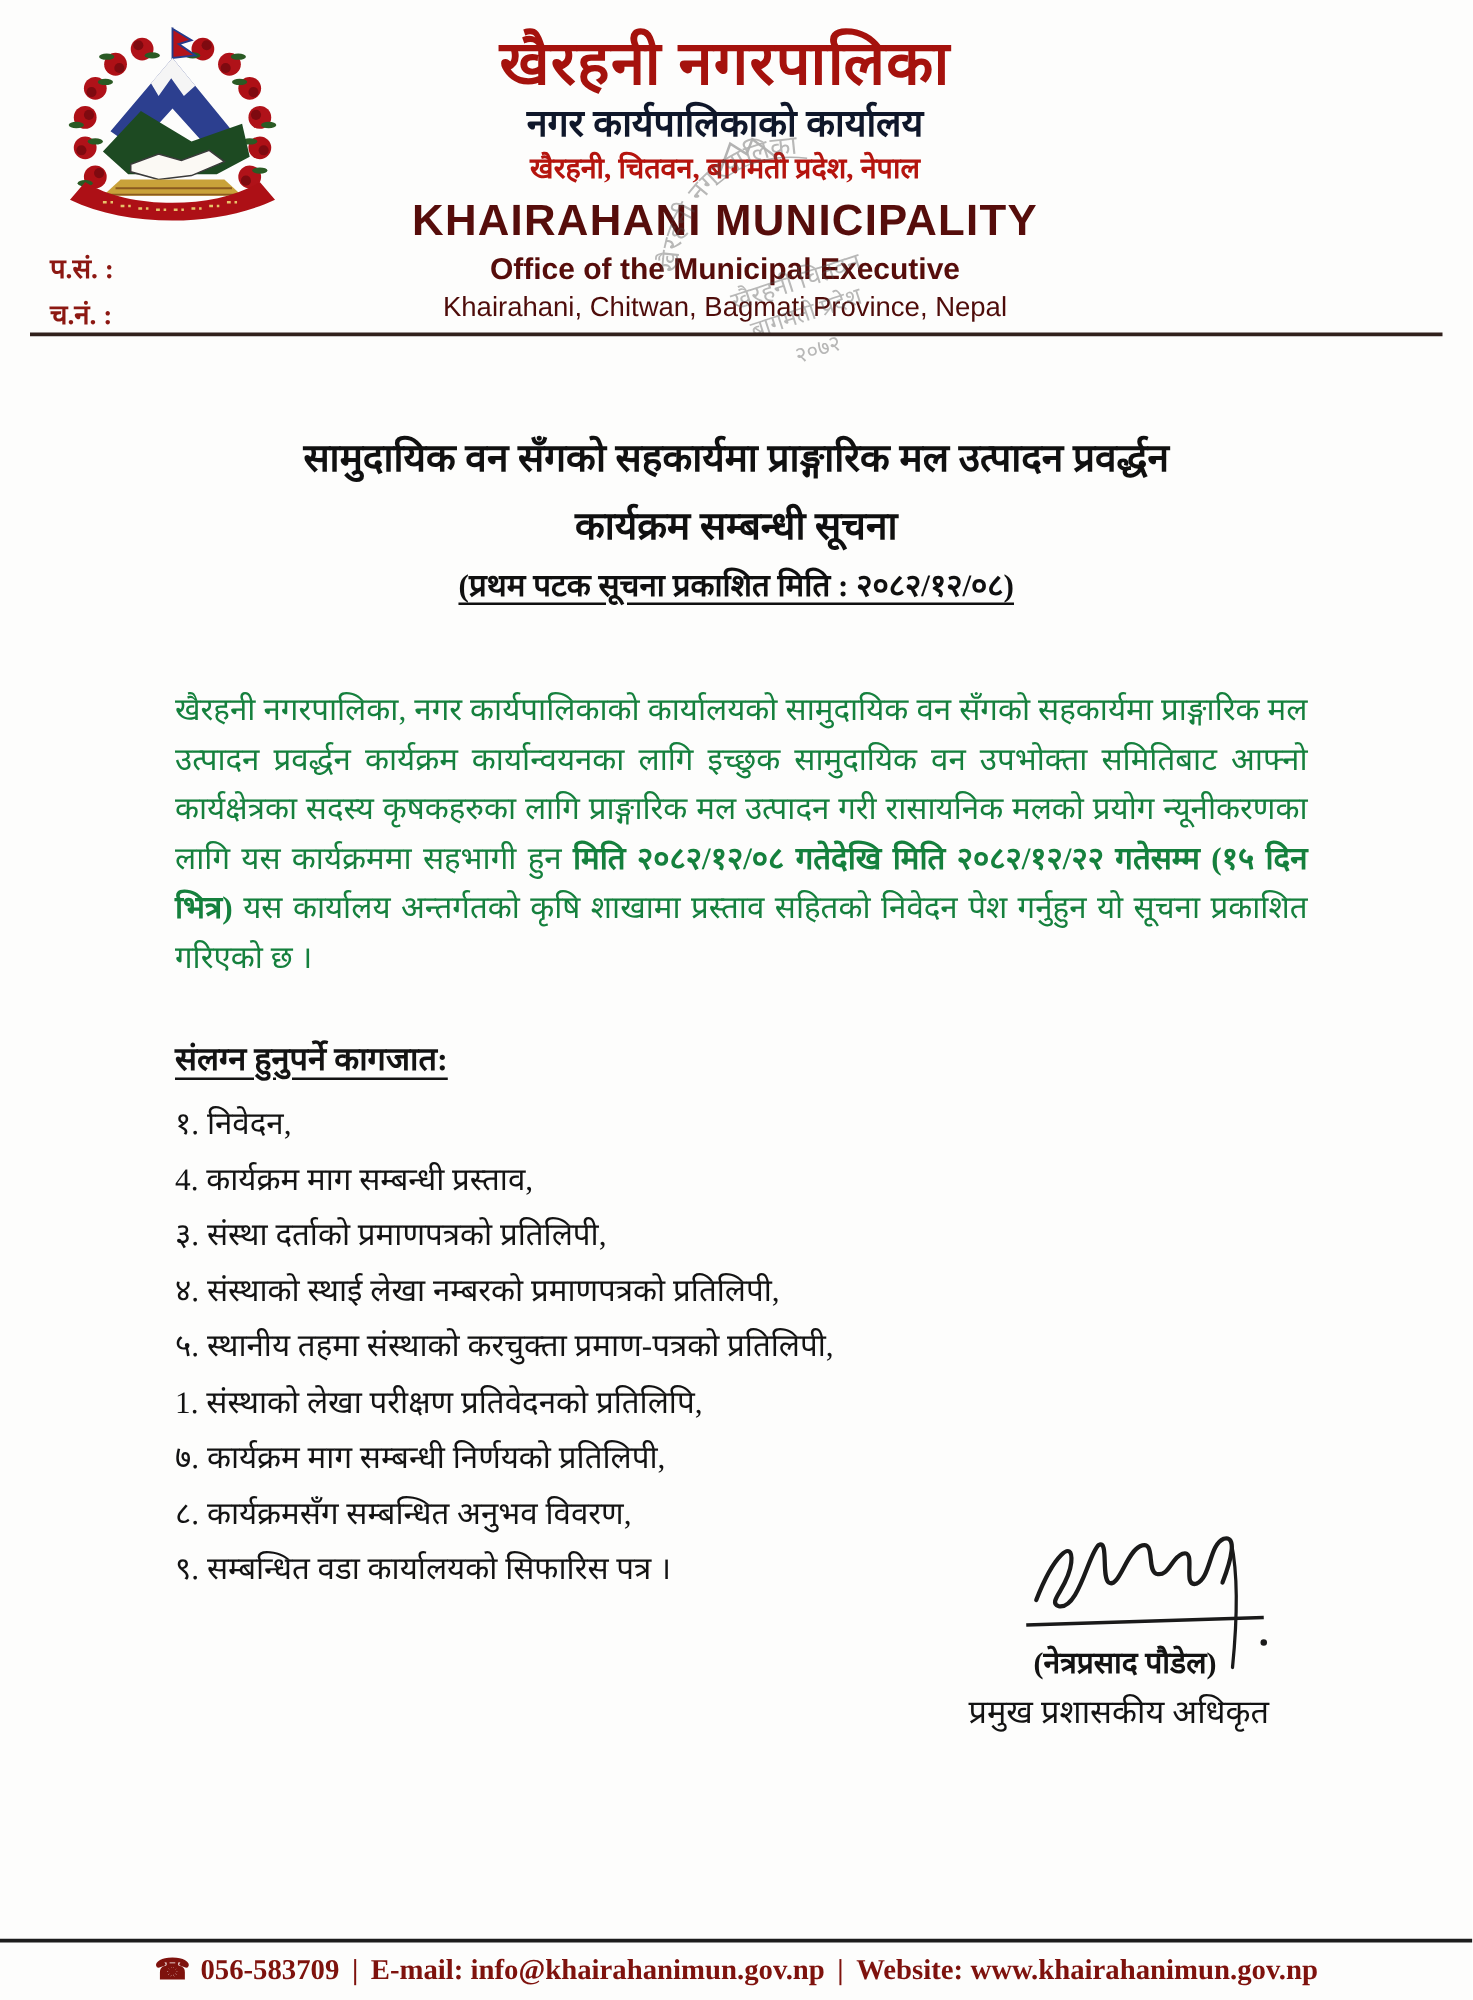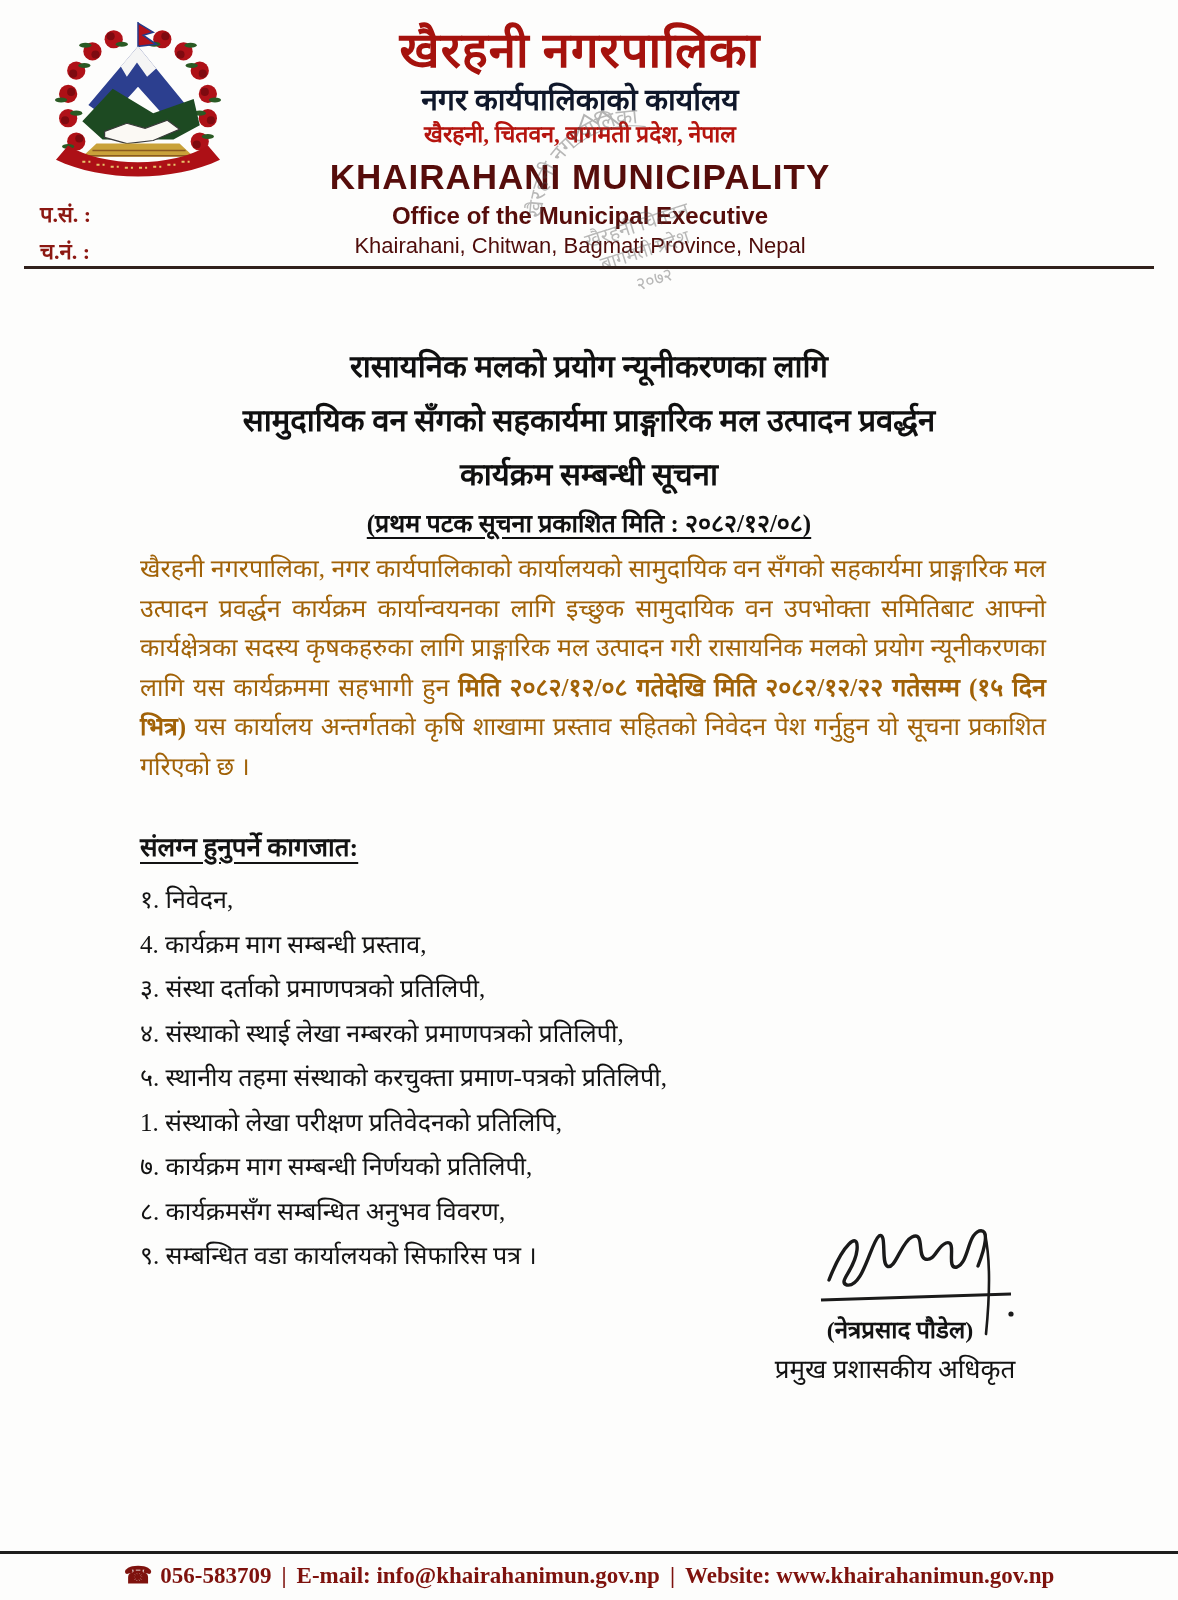--- a/index.html
+++ b/index.html
@@ -28,21 +28,21 @@
   .refno.r2{top:235px;}
   .head-rule{position:absolute;left:24px;right:24px;top:266px;height:3px;background:#31211c;}
   .stamp{position:absolute;left:500px;top:64px;width:250px;height:250px;opacity:.8;pointer-events:none;}
   
   .title-block{position:absolute;left:90px;top:340px;width:998px;text-align:center;color:#101010;}
   .title-line{font-size:31px;font-weight:700;line-height:54px;}
   .pub-line{font-size:25px;font-weight:700;line-height:44px;text-decoration:underline;text-underline-offset:5px;}
   
   .body-par{
     position:absolute;left:140px;top:549px;width:906px;
-    font-size:25px;line-height:39.5px;text-align:justify;color:#a16207;
+    font-size:25px;line-height:39.5px;text-align:justify;color:#15803d;
   }
   .body-par b{font-weight:700;}
   
   .attach{position:absolute;left:140px;top:828px;width:906px;color:#131313;}
   .attach-head{font-size:26px;font-weight:700;text-decoration:underline;text-underline-offset:6px;margin-bottom:14px;}
   .attach-item{font-size:25px;line-height:44.5px;}
   
   .sig-svg{position:absolute;left:815px;top:1222px;width:210px;height:125px;}
   .sig-name{position:absolute;left:800px;top:1312px;width:200px;text-align:center;font-size:24px;font-weight:700;color:#131313;}
   .sig-role{position:absolute;left:760px;top:1350px;width:270px;text-align:center;font-size:26px;color:#131313;}
@@ -165,21 +165,20 @@
       <text x="125" y="226" font-size="18" fill="#4f4f4f" stroke="none" text-anchor="middle" opacity="0.9">२०७२</text>
     </g>
   </svg>
 
   <div class="refno r1">प.सं. :</div>
   <div class="refno r2">च.नं. :</div>
 
   <div class="head-rule"></div>
 
   <div class="title-block">
-    <div class="title-line">रासायनिक मलको प्रयोग न्यूनीकरणका लागि</div>
     <div class="title-line">सामुदायिक वन सँगको सहकार्यमा प्राङ्गारिक मल उत्पादन प्रवर्द्धन</div>
     <div class="title-line">कार्यक्रम सम्बन्धी सूचना</div>
     <div class="pub-line">(प्रथम पटक सूचना प्रकाशित मिति : २०८२/१२/०८)</div>
   </div>
 
   <div class="body-par"><span>खैरहनी नगरपालिका, नगर कार्यपालिकाको कार्यालयको सामुदायिक वन सँगको सहकार्यमा प्राङ्गारिक मल उत्पादन प्रवर्द्धन कार्यक्रम कार्यान्वयनका लागि इच्छुक सामुदायिक वन उपभोक्ता समितिबाट आफ्नो कार्यक्षेत्रका सदस्य कृषकहरुका लागि प्राङ्गारिक मल उत्पादन गरी रासायनिक मलको प्रयोग न्यूनीकरणका लागि यस कार्यक्रममा सहभागी हुन </span><b>मिति २०८२/१२/०८ गतेदेखि मिति २०८२/१२/२२ गतेसम्म (१५ दिन भित्र)</b><span> यस कार्यालय अन्तर्गतको कृषि शाखामा प्रस्ताव सहितको निवेदन पेश गर्नुहुन यो सूचना प्रकाशित गरिएको छ ।</span></div>
 
   <div class="attach">
     <div class="attach-head">संलग्न हुनुपर्ने कागजात:</div>
     <div class="attach-item">१. निवेदन,</div>

